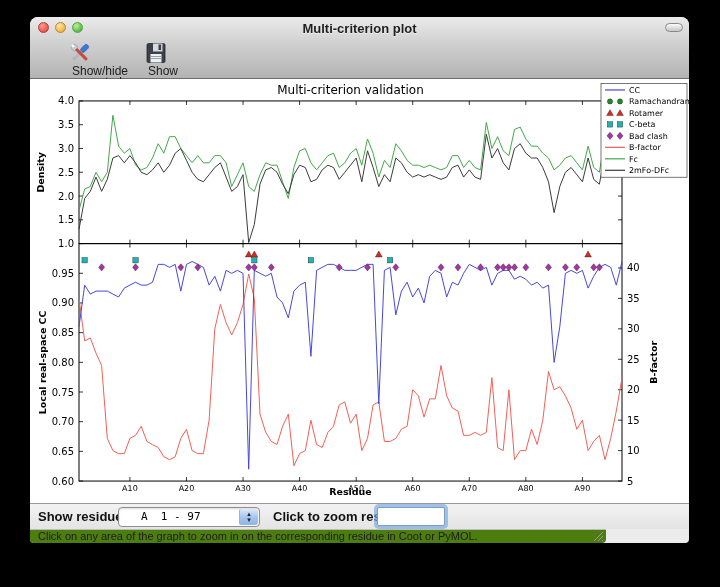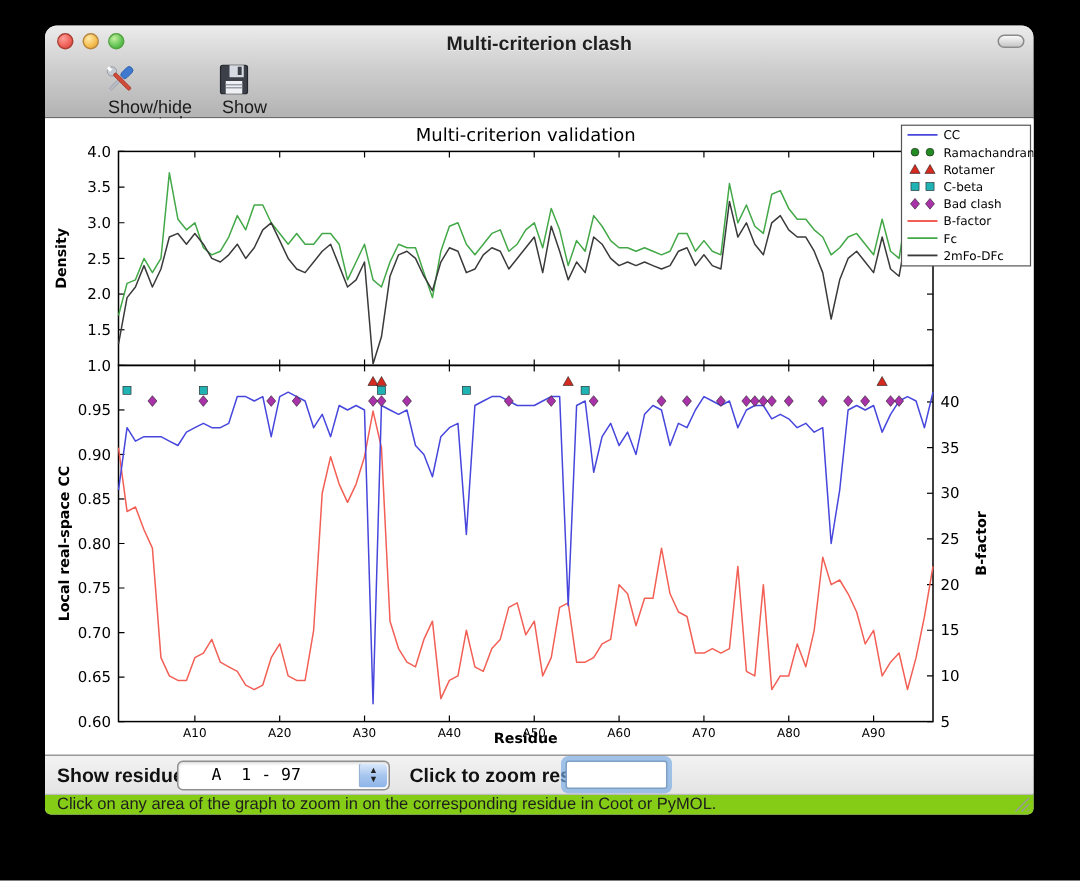--- a/index.html
+++ b/index.html
@@ -33,35 +33,35 @@
          border:1px solid #8f8f8f;border-radius:4px;box-sizing:border-box;
          box-shadow:inset 0 1px 2px rgba(0,0,0,.15);cursor:default;}
   .popup-value{position:absolute;left:22px;top:0;height:18px;line-height:18px;
                font-family:"DejaVu Sans Mono",monospace;font-size:11px;color:#000;white-space:pre;}
   .popup-stepper{position:absolute;right:1px;top:1px;width:18px;height:16px;border-radius:2px 3px 3px 2px;
                  background:linear-gradient(#dce9fa,#a7c6ef 50%,#8db4e8);display:flex;flex-direction:column;
                  align-items:center;justify-content:center;border-left:1px solid #9bb3d2;}
   .popup-stepper span{font-size:6px;line-height:6px;color:#222;}
   .zoom-input{position:absolute;left:347px;top:3px;width:60px;height:17px;border:1px solid #7d9fc4;border-radius:2px;
               box-shadow:0 0 0 3px rgba(116,168,227,.65);background:#fff;font-size:12px;padding:0 3px;outline:none;}
-  .statusbar{position:absolute;top:512px;left:0;width:659px;height:14px;background:#84cc16;
+  .statusbar{position:absolute;top:512px;left:0;width:576px;height:14px;background:#4d7c0f;
              border-top:1px solid #bcbcbc;border-radius:0 0 4px 4px;box-sizing:border-box;}
   .status-text{position:absolute;left:8px;top:0;line-height:13px;font-size:11px;color:#1d1d1d;white-space:nowrap;}
   .grip{position:absolute;right:2px;bottom:1px;}
 </style>
 </head>
 <body>
 
 <div class="window">
   <div class="chrome">
     <div class="titlebar">
       <div class="traffic tl-close"></div>
       <div class="traffic tl-min"></div>
       <div class="traffic tl-zoom"></div>
-      <div class="win-title">Multi-criterion clash</div>
+      <div class="win-title">Multi-criterion plot</div>
       <div class="capsule"></div>
     </div>
     <div class="toolbar">
       <div class="tb-item" style="left:2px;width:96px;">
         <div class="ico">
           <svg width="26" height="26" viewBox="0 0 26 26">
             <g transform="rotate(45 13 13)">
               <rect x="10.6" y="2" width="4.8" height="9" rx="2.2" fill="#3f7ad0" stroke="#2a5ca8" stroke-width="0.6"></rect>
               <rect x="12.1" y="11" width="1.9" height="11" fill="#b9bec6" stroke="#8a9099" stroke-width="0.4"></rect>
             </g>

